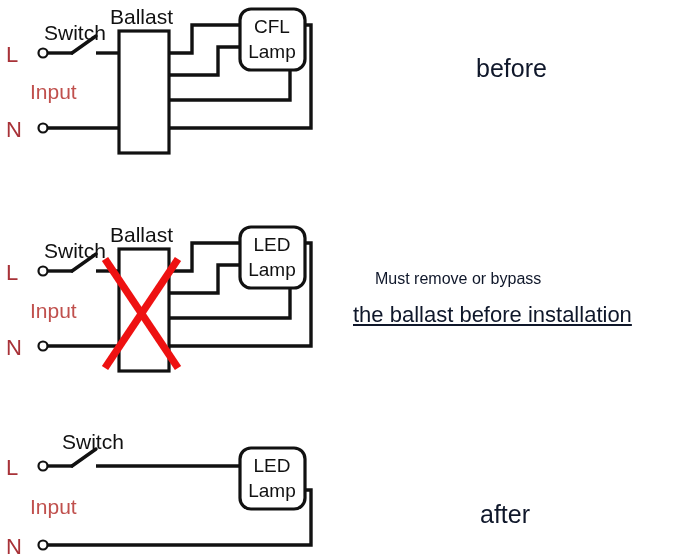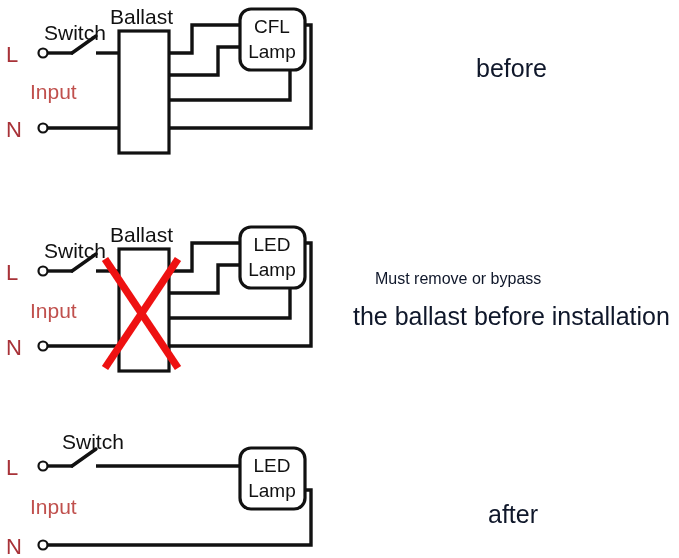--- a/index.html
+++ b/index.html
@@ -36,27 +36,27 @@
     font-size: 25px;
   }
   .note-must-1 {
     left: 375px;
     top: 270px;
     font-size: 16px;
   }
   .note-must-2 {
     left: 353px;
     top: 302px;
-    font-size: 25px;
+    font-size: 22px;
+    text-decoration: underline;
   }
   .note-after {
     left: 480px;
     top: 500px;
     font-size: 25px;
-    margin-left: 8px;
   }
 </style>
 </head>
 <body>
 
 <div id="page">
 
   <svg class="diagram-svg" viewBox="0 0 679 558">
 
     <g>

